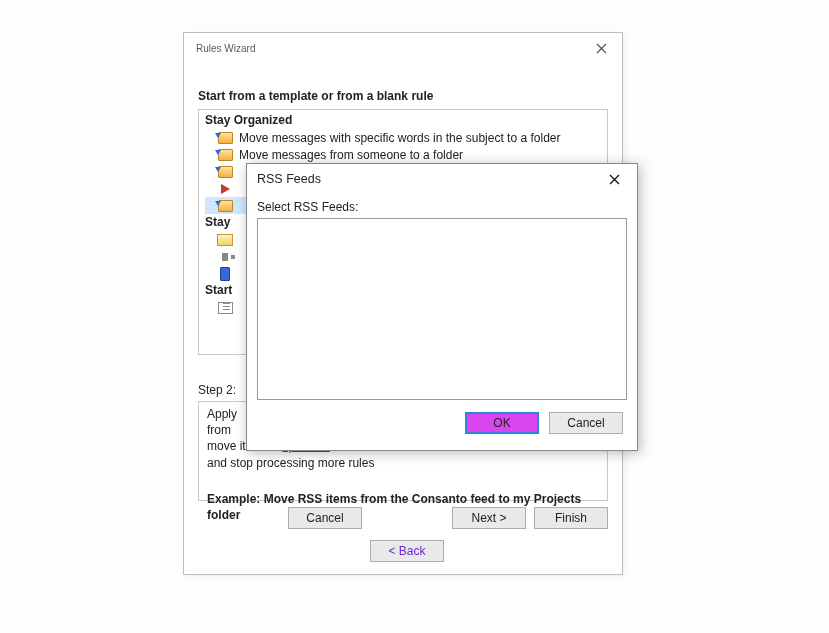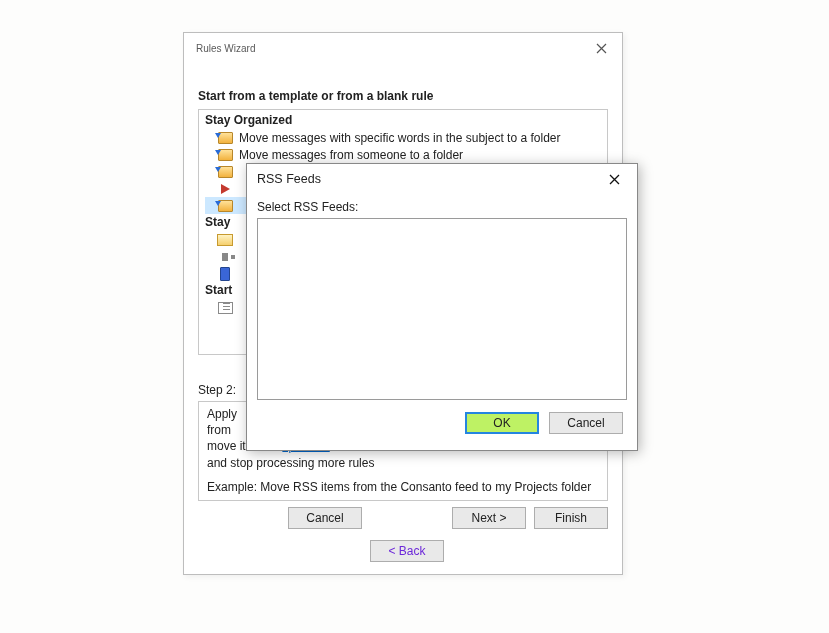--- a/index.html
+++ b/index.html
@@ -146,21 +146,21 @@
   }
   .step2-label { margin-top: 28px; }
   .panel2 {
     border: 1px solid #c8c8c8;
     margin-top: 4px;
     height: 100px;
     padding: 4px 8px;
     line-height: 1.35;
   }
   .link { color: #0066cc; text-decoration: underline; }
-  .example { font-weight: 400; margin-top: 8px; }
+  .example { font-weight: 700; margin-top: 20px; }
   .wizard-buttons {
     position: absolute;
     bottom: 12px;
     right: 14px;
     display: flex;
     gap: 8px;
   }
   .btn {
     width: 74px;
     height: 22px;
@@ -211,21 +211,21 @@
   }
   .rss-buttons {
     display: flex;
     gap: 10px;
     justify-content: flex-end;
     margin-top: 12px;
     padding-right: 4px;
   }
   .btn-ok {
     border: 2px solid #2585e0;
-    background: #bef264;
+    background: #d946ef;
   }
 </style>
 </head>
 <body>
 
 <div class="wizard">
   <div class="wizard-titlebar">
     <span>Rules Wizard</span>
     <div class="close-x">
       <svg width="11" height="11" viewBox="0 0 11 11">

